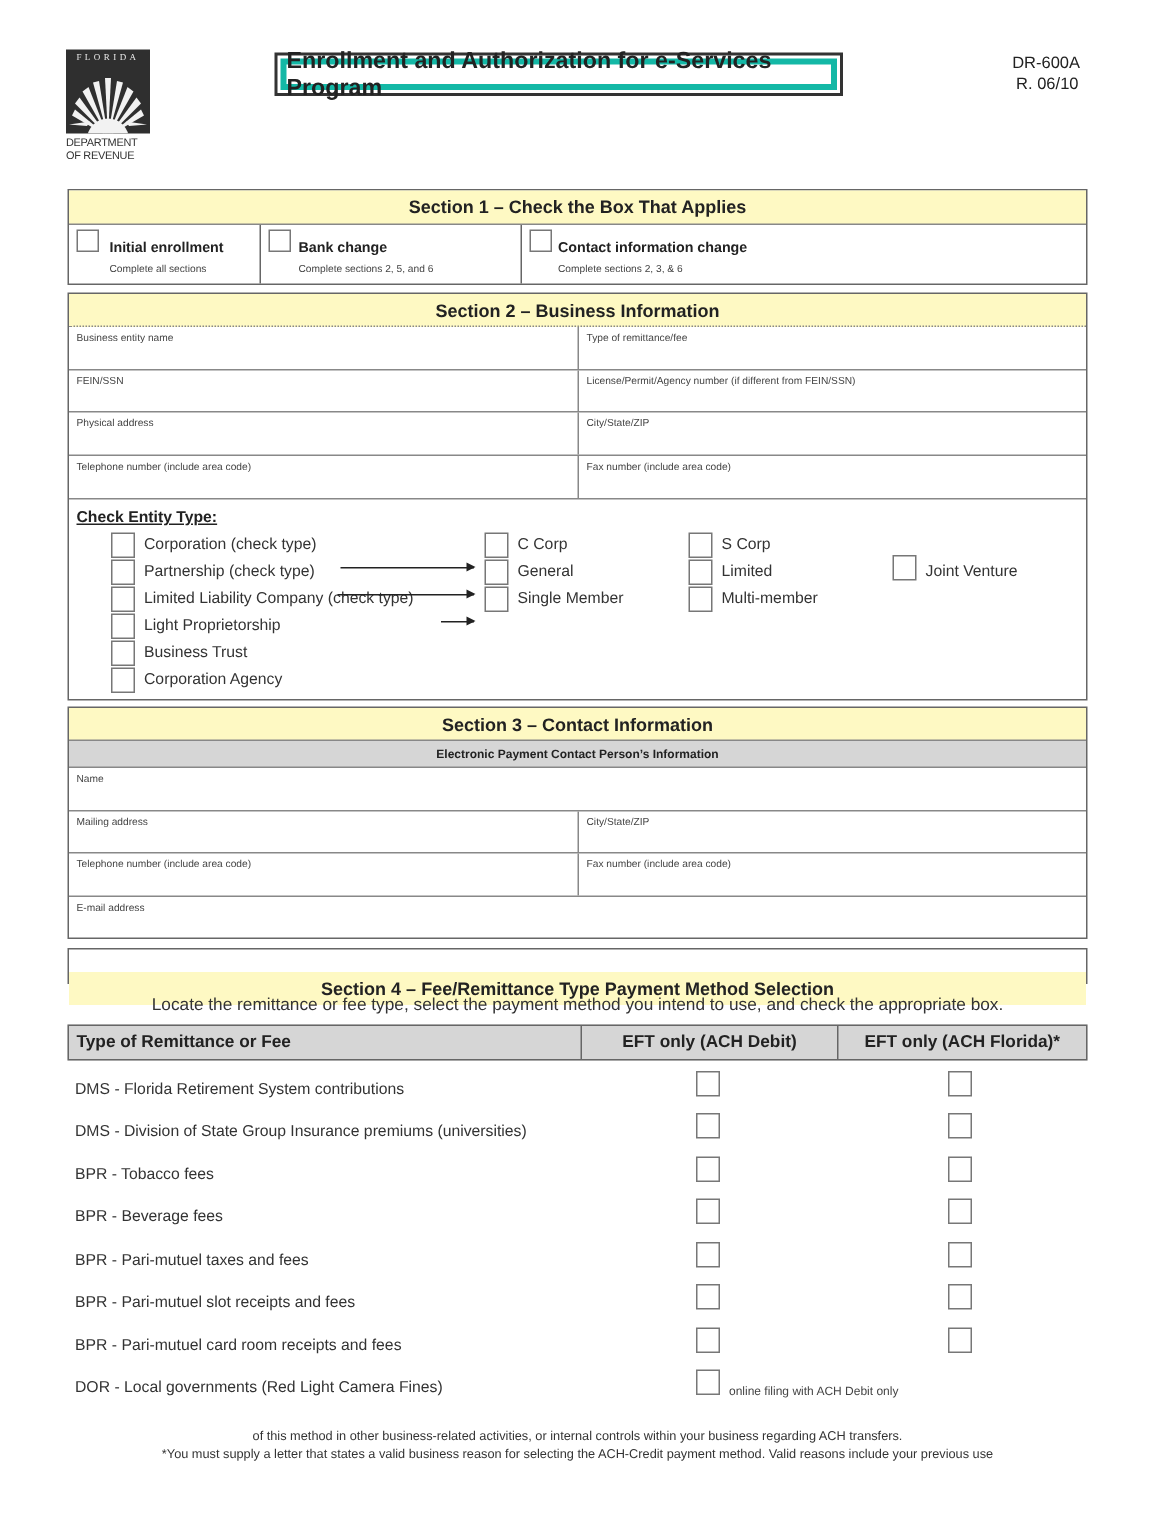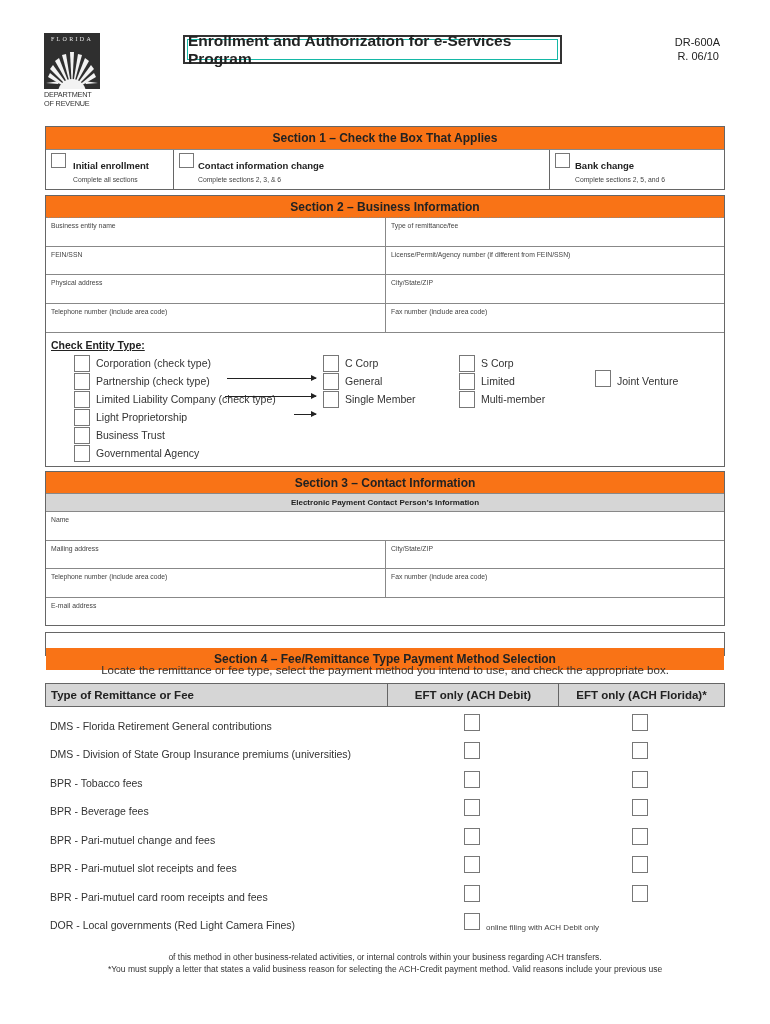--- a/index.html
+++ b/index.html
@@ -10,27 +10,27 @@
 
   
   .logo { left: 44px; top: 33px; width: 56px; height: 78px; }
   .logo-box { position: absolute; left: 0; top: 0; width: 56px; height: 56px; background: #2f2f2f; overflow: hidden; }
   .logo-florida { position: absolute; top: 3px; left: 0; width: 56px; text-align: center; font-family: "Liberation Serif", serif; font-size: 6px; letter-spacing: 2.3px; color: #e8e8e8; }
   .logo-sun { position: absolute; left: 0; top: 14px; width: 56px; height: 42px; }
   .logo-dept { position: absolute; top: 58px; left: 0; width: 56px; font-size: 7.3px; line-height: 8.5px; color: #333; letter-spacing: -0.2px; }
 
   
   .title-box { left: 183px; top: 35px; width: 379px; height: 29px; border: 2px solid #333; padding: 2px; }
-  .title-inner { width: 100%; height: 100%; border: 1px solid #14b8a6; display: flex; align-items: center; justify-content: center; font-weight: bold; font-size: 15.5px; color: #222; }
+  .title-inner { width: 100%; height: 100%; border: 4px solid #14b8a6; display: flex; align-items: center; justify-content: center; font-weight: bold; font-size: 15.5px; color: #222; }
   .formno { left: 640px; top: 35px; width: 80px; text-align: right; font-weight: normal; font-size: 11px; line-height: 14px; }
   .formno div:nth-child(2) { padding-right: 1px; }
 
   
   .sec { left: 45px; width: 680px; border: 1px solid #666; }
-  .sec-head { background: #f97316; text-align: center; font-weight: bold; font-size: 12px; color: #222; border-bottom: 1px solid #888; display: flex; align-items: center; justify-content: center; }
+  .sec-head { background: #fef9c3; text-align: center; font-weight: bold; font-size: 12px; color: #222; border-bottom: 1px solid #888; display: flex; align-items: center; justify-content: center; }
 
   .s1 { top: 126px; height: 64px; }
   .s1 .sec-head { height: 23px; }
   .s1-row { display: flex; height: 39px; }
   .s1-cell { position: relative; border-right: 1px solid #666; }
   .s1-cell:last-child { border-right: none; }
   .cb { position: absolute; width: 15px; height: 15px; border: 1px solid #777; background: #fff; }
   .s1-cell .cb { left: 5px; top: 3px; }
   .s1-label { position: absolute; top: 10px; font-weight: bold; font-size: 9.5px; white-space: nowrap; }
   .s1-sub { position: absolute; top: 26px; font-size: 6.8px; color: #444; white-space: nowrap; }
@@ -118,30 +118,30 @@
 </div>
 
 <div class="abs sec s1">
   <div class="sec-head">Section 1 – Check the Box That Applies</div>
   <div class="s1-row">
     <div class="s1-cell" style="width:128px">
       <div class="cb"></div>
       <div class="s1-label" style="left:27px">Initial enrollment</div>
       <div class="s1-sub" style="left:27px">Complete all sections</div>
     </div>
+    <div class="s1-cell" style="width:174px">
+      <div class="cb"></div>
+      <div class="s1-label" style="left:25px">Bank change</div>
+      <div class="s1-sub" style="left:25px">Complete sections 2, 5, and 6</div>
+    </div>
     <div class="s1-cell" style="flex:1">
       <div class="cb"></div>
       <div class="s1-label" style="left:24px">Contact information change</div>
       <div class="s1-sub" style="left:24px">Complete sections 2, 3, &amp; 6</div>
     </div>
-    <div class="s1-cell" style="width:174px">
-      <div class="cb"></div>
-      <div class="s1-label" style="left:25px">Bank change</div>
-      <div class="s1-sub" style="left:25px">Complete sections 2, 5, and 6</div>
-    </div>
   </div>
 </div>
 
 <div class="abs sec s2">
   <div class="sec-head">Section 2 – Business Information</div>
   <div class="frow">
     <div class="fcell l">Business entity name</div>
     <div class="fcell r">Type of remittance/fee</div>
   </div>
   <div class="frow">
@@ -175,21 +175,21 @@
     <div class="ent-item" style="left:28px;top:76px">
       <div class="cb"></div>
       <span>Light Proprietorship</span>
     </div>
     <div class="ent-item" style="left:28px;top:94px">
       <div class="cb"></div>
       <span>Business Trust</span>
     </div>
     <div class="ent-item" style="left:28px;top:112px">
       <div class="cb"></div>
-      <span>Governmental Agency</span>
+      <span>Corporation Agency</span>
     </div>
 
     <div class="arrow" style="left:181px;top:45px;width:89px"></div>
     <div class="arrow" style="left:179px;top:63px;width:91px"></div>
     <div class="arrow" style="left:248px;top:81px;width:22px"></div>
 
     <div class="ent-item" style="left:277px;top:22px">
       <div class="cb"></div>
       <span>C Corp</span>
     </div>
@@ -247,41 +247,41 @@
 
 <div class="abs instr">Locate the remittance or fee type, select the payment method you intend to use, and check the appropriate box.</div>
 
 <div class="abs fee-head">
   <div class="fh-type">Type of Remittance or Fee</div>
   <div class="fh-debit">EFT only (ACH Debit)</div>
   <div class="fh-credit">EFT only (ACH Florida)*</div>
 </div>
 
 <div class="fee-row" style="top:710px">
-  <div class="fee-label">DMS - Florida Retirement General contributions</div>
+  <div class="fee-label">DMS - Florida Retirement System contributions</div>
   <div class="cb debit"></div>
   <div class="cb credit"></div>
 </div>
 <div class="fee-row" style="top:738px">
   <div class="fee-label">DMS - Division of State Group Insurance premiums (universities)</div>
   <div class="cb debit"></div>
   <div class="cb credit"></div>
 </div>
 <div class="fee-row" style="top:767px">
   <div class="fee-label">BPR - Tobacco fees</div>
   <div class="cb debit"></div>
   <div class="cb credit"></div>
 </div>
 <div class="fee-row" style="top:795px">
   <div class="fee-label">BPR - Beverage fees</div>
   <div class="cb debit"></div>
   <div class="cb credit"></div>
 </div>
 <div class="fee-row" style="top:824px">
-  <div class="fee-label">BPR - Pari-mutuel change and fees</div>
+  <div class="fee-label">BPR - Pari-mutuel taxes and fees</div>
   <div class="cb debit"></div>
   <div class="cb credit"></div>
 </div>
 <div class="fee-row" style="top:852px">
   <div class="fee-label">BPR - Pari-mutuel slot receipts and fees</div>
   <div class="cb debit"></div>
   <div class="cb credit"></div>
 </div>
 <div class="fee-row" style="top:881px">
   <div class="fee-label">BPR - Pari-mutuel card room receipts and fees</div>

